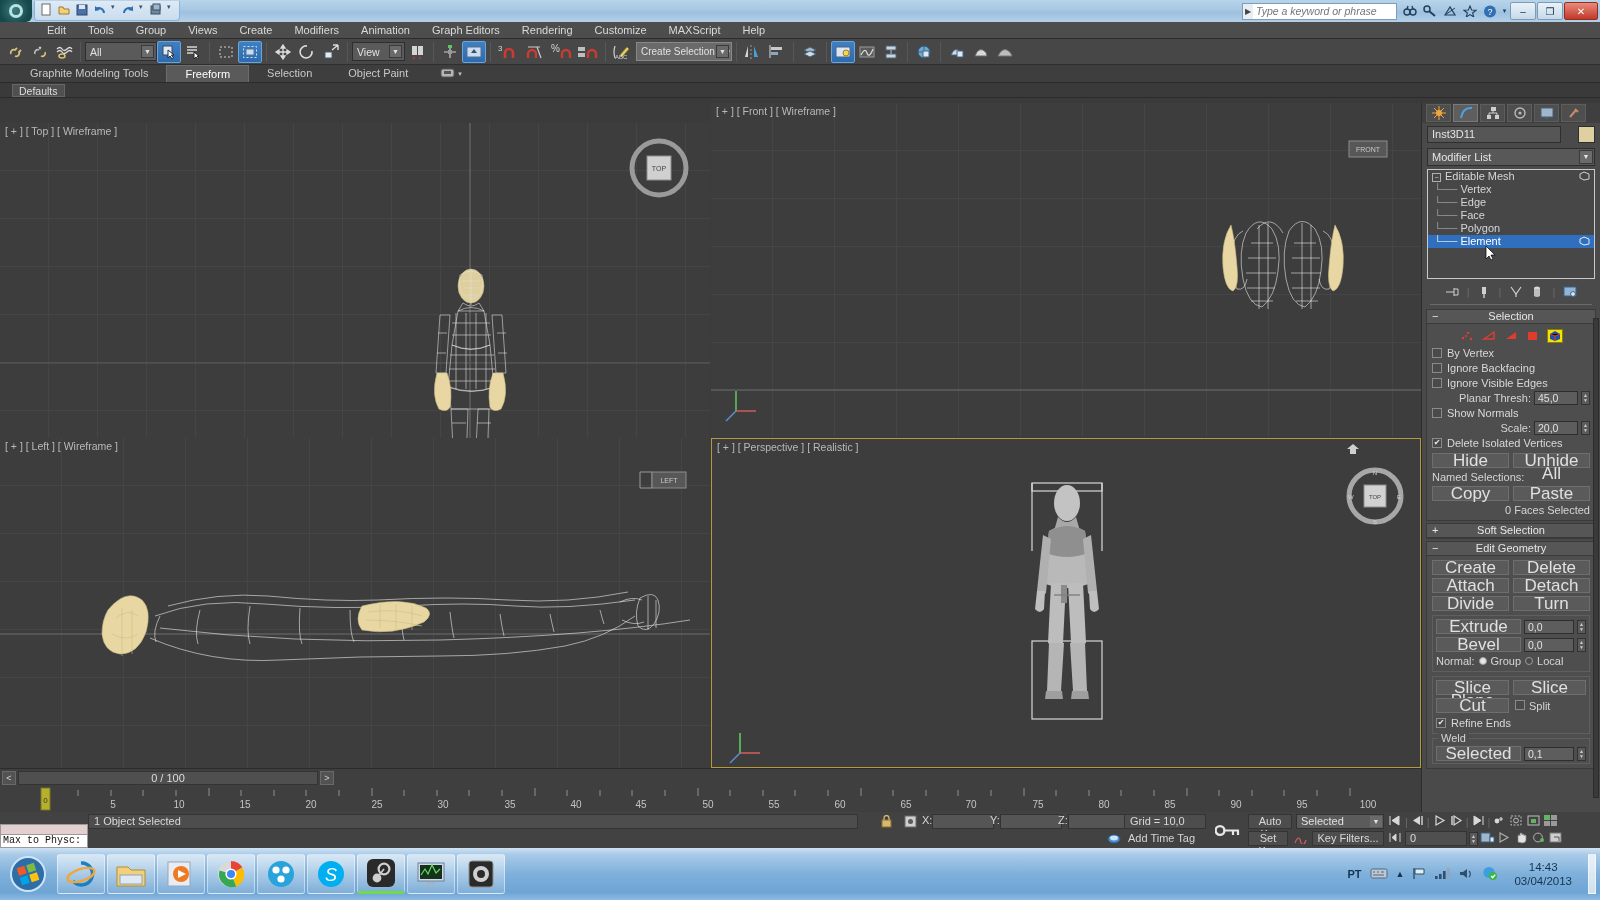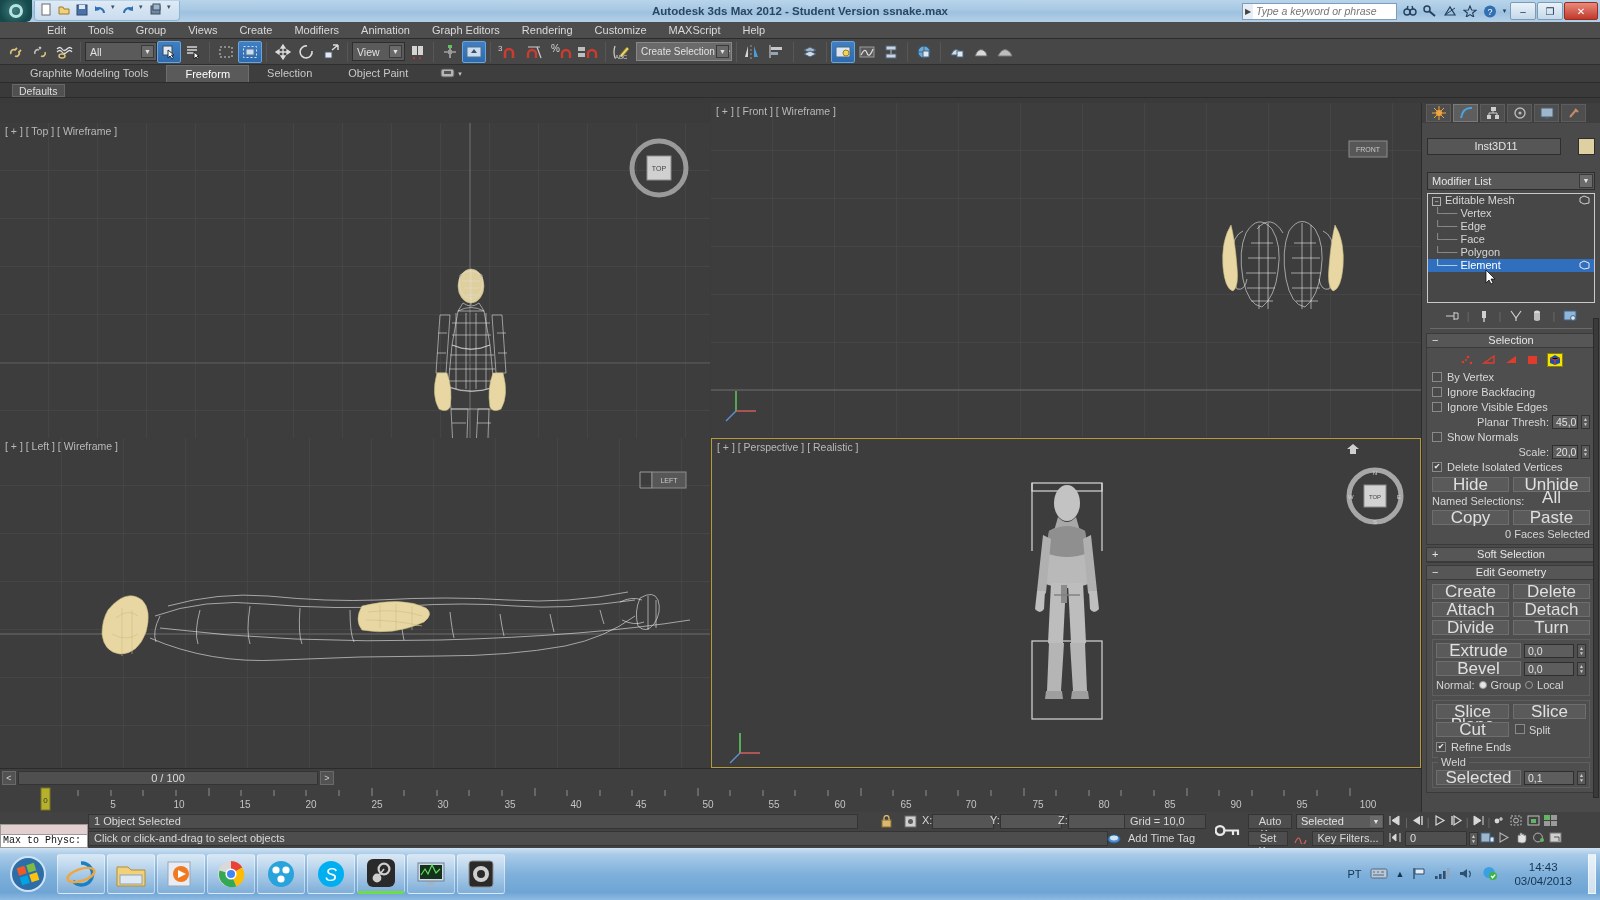--- a/index.html
+++ b/index.html
@@ -73,21 +73,21 @@
   .vp.active { border:1px solid #b79a3c; }
   .vplabel { position:absolute; left:5px; top:2px; font-size:10.5px; color:#b9b9b9; z-index:5; white-space:nowrap;}
   .grid { position:absolute; inset:0; }
   
   #cmdpanel { position:absolute; right:0; top:103px; width:179px; height:715px; background:#4a4a4a;
               border-left:1px solid #2d2d2d; }
   #cp-tabs { height:20px; display:flex; align-items:center; background:#3f3f3f; padding-left:4px; gap:2px;}
   .cptab { width:25px;height:18px;display:flex;align-items:center;justify-content:center;
            border:1px solid #5d5d5d; background:#4e4e4e; font-size:11px; }
   .cptab.sel { background:#5e5e5e; border-color:#7a7a7a; }
-  .cp-row { display:flex; align-items:center; padding:15px 5px; gap:17px;text-align:center; }
+  .cp-row { display:flex; align-items:center; padding:3px 5px; gap:17px; }
   .namefield { flex:1; height:17px; background:#565656; border:1px solid #2e2e2e; color:#e3e3e3;
                font-size:11px; line-height:15px; padding-left:4px;}
   .colorswatch { width:17px;height:17px;background:#ded0a0;border:1px solid #2e2e2e;}
   .modcombo { margin:2px 5px; height:18px; background:#585858; border:1px solid #2e2e2e; color:#e5e5e5;
               font-size:11px; line-height:16px; padding-left:4px; position:relative;}
   .modcombo .cb-arrow { position:absolute; right:1px; top:1px; width:14px;height:14px; background:#6b6b6b;
                         border:1px solid #3a3a3a; display:flex;align-items:center;justify-content:center;font-size:7px;}
   #modstack { margin:3px 5px; height:110px; background:#474747; border:1px solid #c9c9c9; position:relative; overflow:hidden;}
   .mitem { height:13px; line-height:13px; font-size:11px; color:#d6d6d6; padding-left:6px; position:relative;}
   .mitem.sel { background:#2f6fbd; color:#fff; }
@@ -95,21 +95,21 @@
   .mstack-icons .mi2 { width:15px;height:15px;display:flex;align-items:center;justify-content:center;color:#d0d0d0;font-size:11px;}
   .rollup { margin:2px 4px 0 4px; background:#4e4e4e; border:1px solid #3a3a3a;}
   .rollhdr { height:14px; background:#565656; border-bottom:1px solid #3a3a3a; text-align:center;
              font-size:11px; line-height:13px; color:#e6e6e6; position:relative;}
   .rollhdr .pm { position:absolute; left:5px; top:0; }
   .rollbody { padding:3px 5px 4px 5px; }
   .chkrow { display:flex; align-items:center; gap:5px; font-size:11px; color:#d9d9d9; height:15px;}
   .chk { width:10px;height:10px;background:#4a4a4a;border:1px solid #8a8a8a; display:flex;align-items:center;
          justify-content:center; font-size:8px; color:#eee; line-height:9px;}
   .spinrow { display:flex; align-items:center; justify-content:flex-end; gap:3px; height:15px; font-size:11px;}
-  .numfield { width:26px;height:14px;background:#5d5d5d;border:1px solid #2e2e2e;color:#e0e0e0;
+  .numfield { width:44px;height:14px;background:#5d5d5d;border:1px solid #2e2e2e;color:#e0e0e0;
               font-size:10.5px; line-height:13px; padding-left:3px;}
   .spin { width:9px;height:14px; background:#5a5a5a; border:1px solid #333; display:flex;flex-direction:column;
           align-items:center;justify-content:center; font-size:5px; line-height:5px; color:#ccc;}
   .btn2 { flex:1; height:15px; background:#5a5a5a; border:1px solid #6e6e6e; font-size:17px; text-align:center;
           line-height:13px; color:#e0e0e0;}
   .btnrow { display:flex; gap:4px; margin-top:3px;}
   .selicons { display:flex; align-items:center; justify-content:center; gap:6px; height:18px; }
   .selicon { width:16px;height:14px;display:flex;align-items:center;justify-content:center;}
   .selicon.sel { background:#f2e500; border:1px solid #8a8000; }
   
@@ -164,21 +164,20 @@
           <path d="M3 10 A5 5 0 0 1 11 6" stroke="#2e6fb5" stroke-width="2" fill="none"></path>
           <path d="M12 3 L12 8 L7 7 Z" fill="#2e6fb5"></path>
         </svg></span>
     <span class="qicon" style="width:7px;color:#33526e;font-size:7px">▾</span>
     <span class="qicon"><svg width="14" height="14">
           <rect x="2" y="3" width="9" height="8" fill="#6f87a0" stroke="#3d4e61"></rect>
           <rect x="4" y="1" width="7" height="6" fill="#9fb6cb" stroke="#3d4e61"></rect>
         </svg></span>
     <span class="qicon" style="width:8px;color:#33526e;font-size:7px">▾</span>
   </div>
-  <div id="title-text">Autodesk 3ds Max 2012  -  Student Version    ssnake.max</div>
   <div id="tb-right">
     <div id="searchbox">
       <span class="arw">▶</span>
       <input value="" placeholder="Type a keyword or phrase" style="">
     </div>
     <span class="tbicon">
         <svg width="14" height="12">
           <circle cx="4" cy="7" r="3" fill="none" stroke="#25405c" stroke-width="1.4"></circle>
           <circle cx="10" cy="7" r="3" fill="none" stroke="#25405c" stroke-width="1.4"></circle>
           <path d="M4 4 L5 1 M10 4 L9 1" stroke="#25405c" stroke-width="1.4"></path>
@@ -949,21 +948,20 @@
       <text x="1302" y="22">95</text>
         <text x="1368" y="22">100</text>
     </g>
     <rect x="41" y="2" width="9" height="22" fill="#b5b02e" stroke="#7a7620"></rect>
     <text x="45.5" y="17" font-size="8" fill="#3a3a20" text-anchor="middle" font-family="Liberation Sans">0</text>
   </svg>
 </div>
 
 <div id="statusbar">
   <div style="position:absolute;left:88px;top:2px;width:770px;height:15px" class="sfield">1 Object Selected</div>
-  <div style="position:absolute;left:88px;top:19px;width:1020px;height:15px" class="sfield">Click or click-and-drag to select objects</div>
 
   <div style="position:absolute;left:878px;top:2px;width:16px;height:15px;display:flex;align-items:center;justify-content:center">
     <svg width="11" height="13">
         <rect x="1" y="5" width="9" height="7" fill="#d9b871" stroke="#8a7030"></rect>
         <path d="M3 5 V3 a2.5 2.5 0 0 1 5 0 V5" fill="none" stroke="#d9b871" stroke-width="1.3"></path>
       </svg>
   </div>
   <div style="position:absolute;left:902px;top:2px;width:16px;height:15px;display:flex;align-items:center;justify-content:center">
     <svg width="13" height="13">
         <rect x="1" y="1" width="11" height="11" fill="#cfcfcf" stroke="#6a6a6a"></rect>
@@ -1154,21 +1152,21 @@
         <rect x="11" y="22" width="8" height="4" fill="#a3b4c6"></rect>
       </svg>
   </div>
   <div class="tbapp">
     <svg width="30" height="30">
         <rect x="3" y="2" width="24" height="26" rx="3" fill="#2a2a2a" stroke="#8f8f8f"></rect>
         <path d="M15 7 A7 7 0 1 0 15 23 A7 7 0 1 0 15 7 Z M15 11 A3.5 3.5 0 1 1 15 19 A3.5 3.5 0 1 1 15 11" fill="#cfcfcf"></path>
       </svg>
   </div>
   <div id="tray">
-    <span style="font-weight:normal">PT</span>
+    <span style="font-weight:bold">PT</span>
     <span><svg width="18" height="12">
           <rect x="1" y="2" width="16" height="9" rx="1.5" fill="#b9c9d8" stroke="#54697d"></rect>
           <path d="M3 5h2M7 5h2M11 5h3M3 8h11" stroke="#54697d"></path>
         </svg></span>
     <span style="font-size:9px">▲</span>
     <span><svg width="14" height="13">
           <path d="M2 1 V12" stroke="#2f4f6f" stroke-width="1.4"></path>
           <path d="M3 2 h9 v5 h-9 Z" fill="#e6eef5" stroke="#2f4f6f"></path>
         </svg></span>
     <span><svg width="16" height="13">

